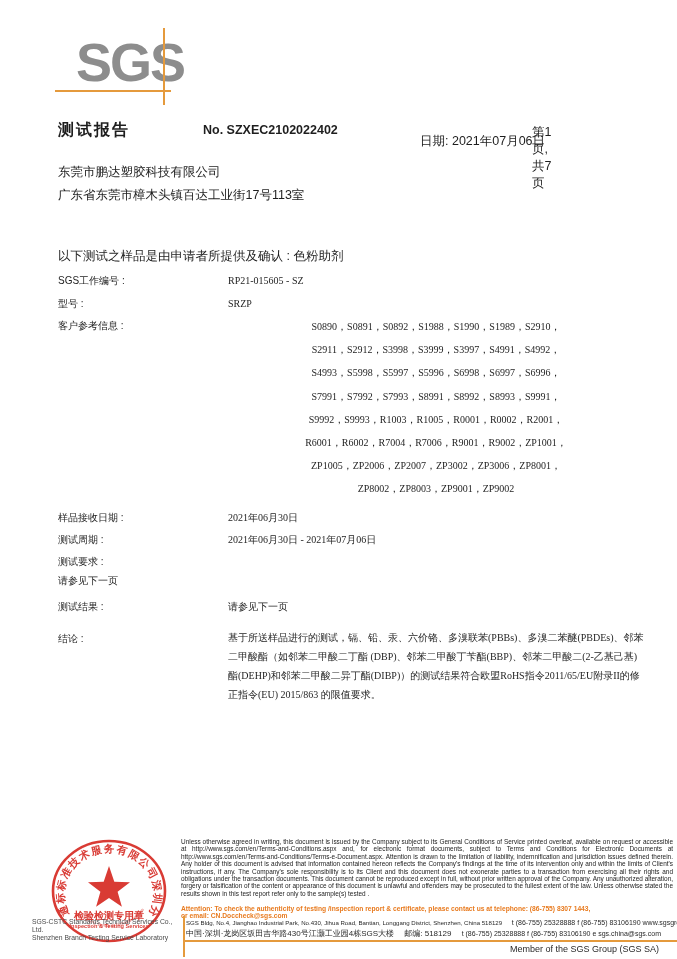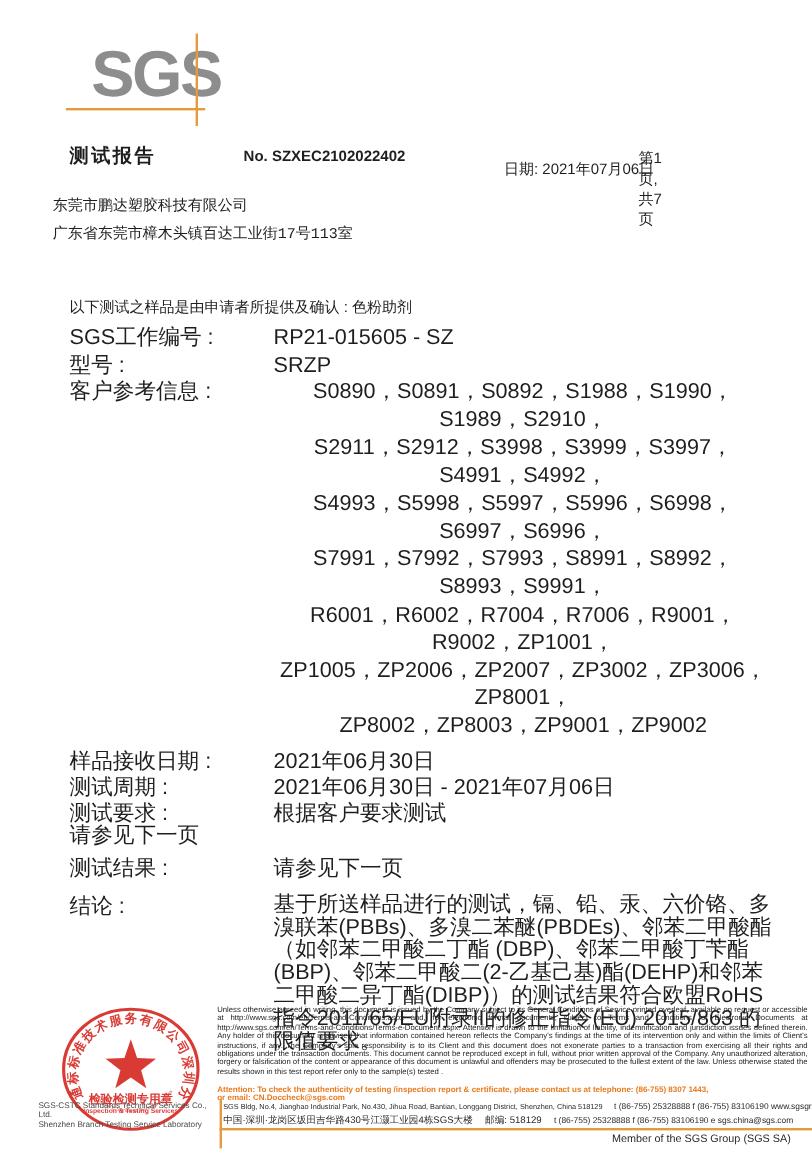--- a/index.html
+++ b/index.html
@@ -22,29 +22,29 @@
   .crop-h1 { position:absolute; left:55px; top:90px; width:116px; height:2px; background:#e59a3c; }
   .crop-v1 { position:absolute; left:163px; top:28px; width:2px; height:77px; background:#e59a3c; }
 
   .title-row { position:absolute; left:0; top:120px; width:560px; height:24px; }
   .doc-title { position:absolute; left:58px; top:0; font-size:16px; font-weight:700; letter-spacing:2px; }
   .report-no { position:absolute; left:203px; top:3px; font-size:12.5px;font-weight:bold; }
   .report-date { position:absolute; left:420px; top:13px; font-size:12.5px; }
   .page-info { position:absolute; left:532px; top:4px; font-size:12.5px; }
 
   
-  .applicant { position:absolute; left:44px; top:161px; font-size:12.5px; line-height:23px;font-family:Liberation Mono, monospace; }
+  .applicant { position:absolute; left:58px; top:161px; font-size:12.5px; line-height:23px; }
 
   .intro { position:absolute; left:58px; top:248px; font-size:12.5px; }
 
   
-  .fields { position:absolute; left:58px; top:270px; width:586px; font-size:18px; }
+  .fields { position:absolute; left:58px; top:270px; width:586px; font-size:10px; }
   .f-row { display:flex; align-items:flex-start; line-height:22.5px; }
   .f-label { width:170px; flex:0 0 170px; }
-  .f-value { flex:1; }
+  .f-value { flex:1;font-family:Liberation Serif, serif; }
   .ref-lines { line-height:23.2px;text-align:center; }
   .gap6 { margin-top:6px; }
   .gap5 { margin-top:5px; }
   .gap10 { margin-top:10px; }
   .tight { line-height:19.5px; }
   .conclusion-text { line-height:19px; width:414px; }
 
   
   .disclaimer {
     position:absolute; left:181px; top:838px; width:492px;
@@ -100,36 +100,36 @@
       <span class="f-label">型号 :</span>
       <span class="f-value">SRZP</span>
     </div>
     <div class="f-row">
       <span class="f-label">客户参考信息 :</span>
       <span class="f-value ref-lines">
         <div>S0890，S0891，S0892，S1988，S1990，S1989，S2910，</div>
         <div>S2911，S2912，S3998，S3999，S3997，S4991，S4992，</div>
         <div>S4993，S5998，S5997，S5996，S6998，S6997，S6996，</div>
         <div>S7991，S7992，S7993，S8991，S8992，S8993，S9991，</div>
+        <div>S9992，S9993，R1003，R1005，R0001，R0002，R2001，</div>
         <div>R6001，R6002，R7004，R7006，R9001，R9002，ZP1001，</div>
         <div>ZP1005，ZP2006，ZP2007，ZP3002，ZP3006，ZP8001，</div>
         <div>ZP8002，ZP8003，ZP9001，ZP9002</div>
       </span>
     </div>
     <div class="f-row gap6">
       <span class="f-label">样品接收日期 :</span>
       <span class="f-value">2021年06月30日</span>
     </div>
     <div class="f-row">
       <span class="f-label">测试周期 :</span>
       <span class="f-value">2021年06月30日 - 2021年07月06日</span>
     </div>
     <div class="f-row tight">
       <span class="f-label">测试要求 :</span>
-      <span class="f-value">根据客户要求测试</span>
     </div>
     <div class="f-row tight">
       <span class="f-value">请参见下一页</span>
     </div>
     <div class="f-row gap5">
       <span class="f-label">测试结果 :</span>
       <span class="f-value">请参见下一页</span>
     </div>
     <div class="f-row gap10">
       <span class="f-label">结论 :</span>

